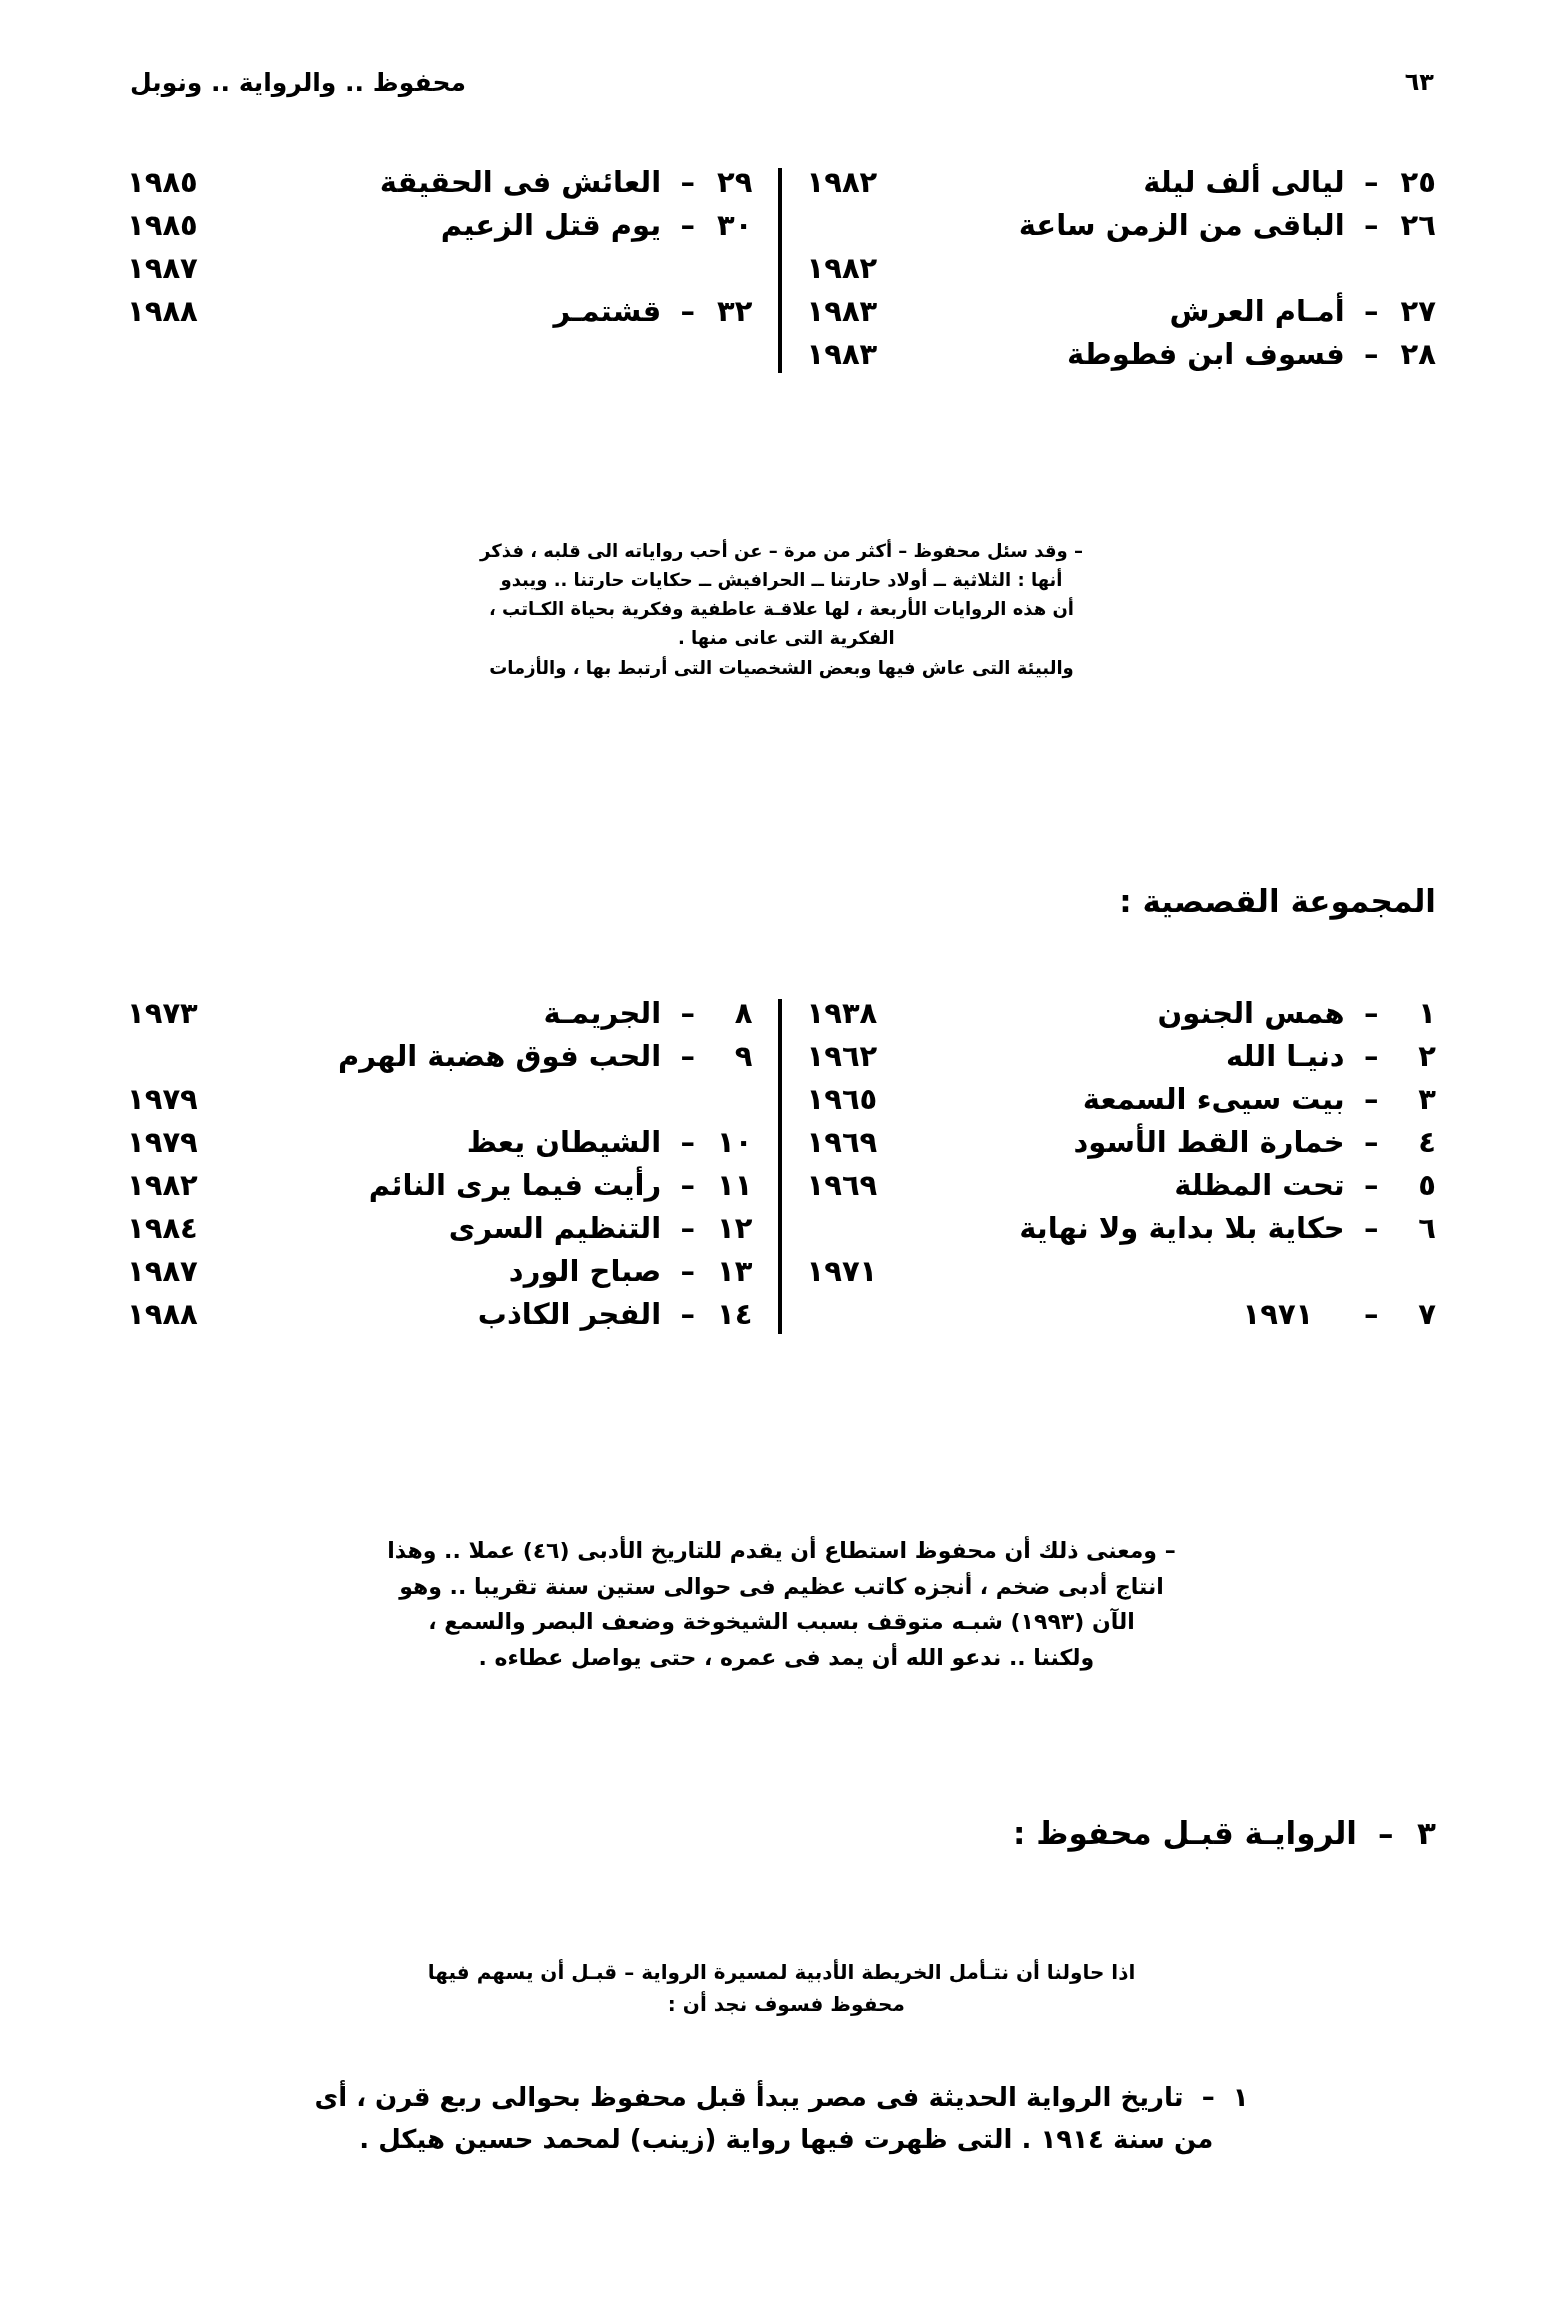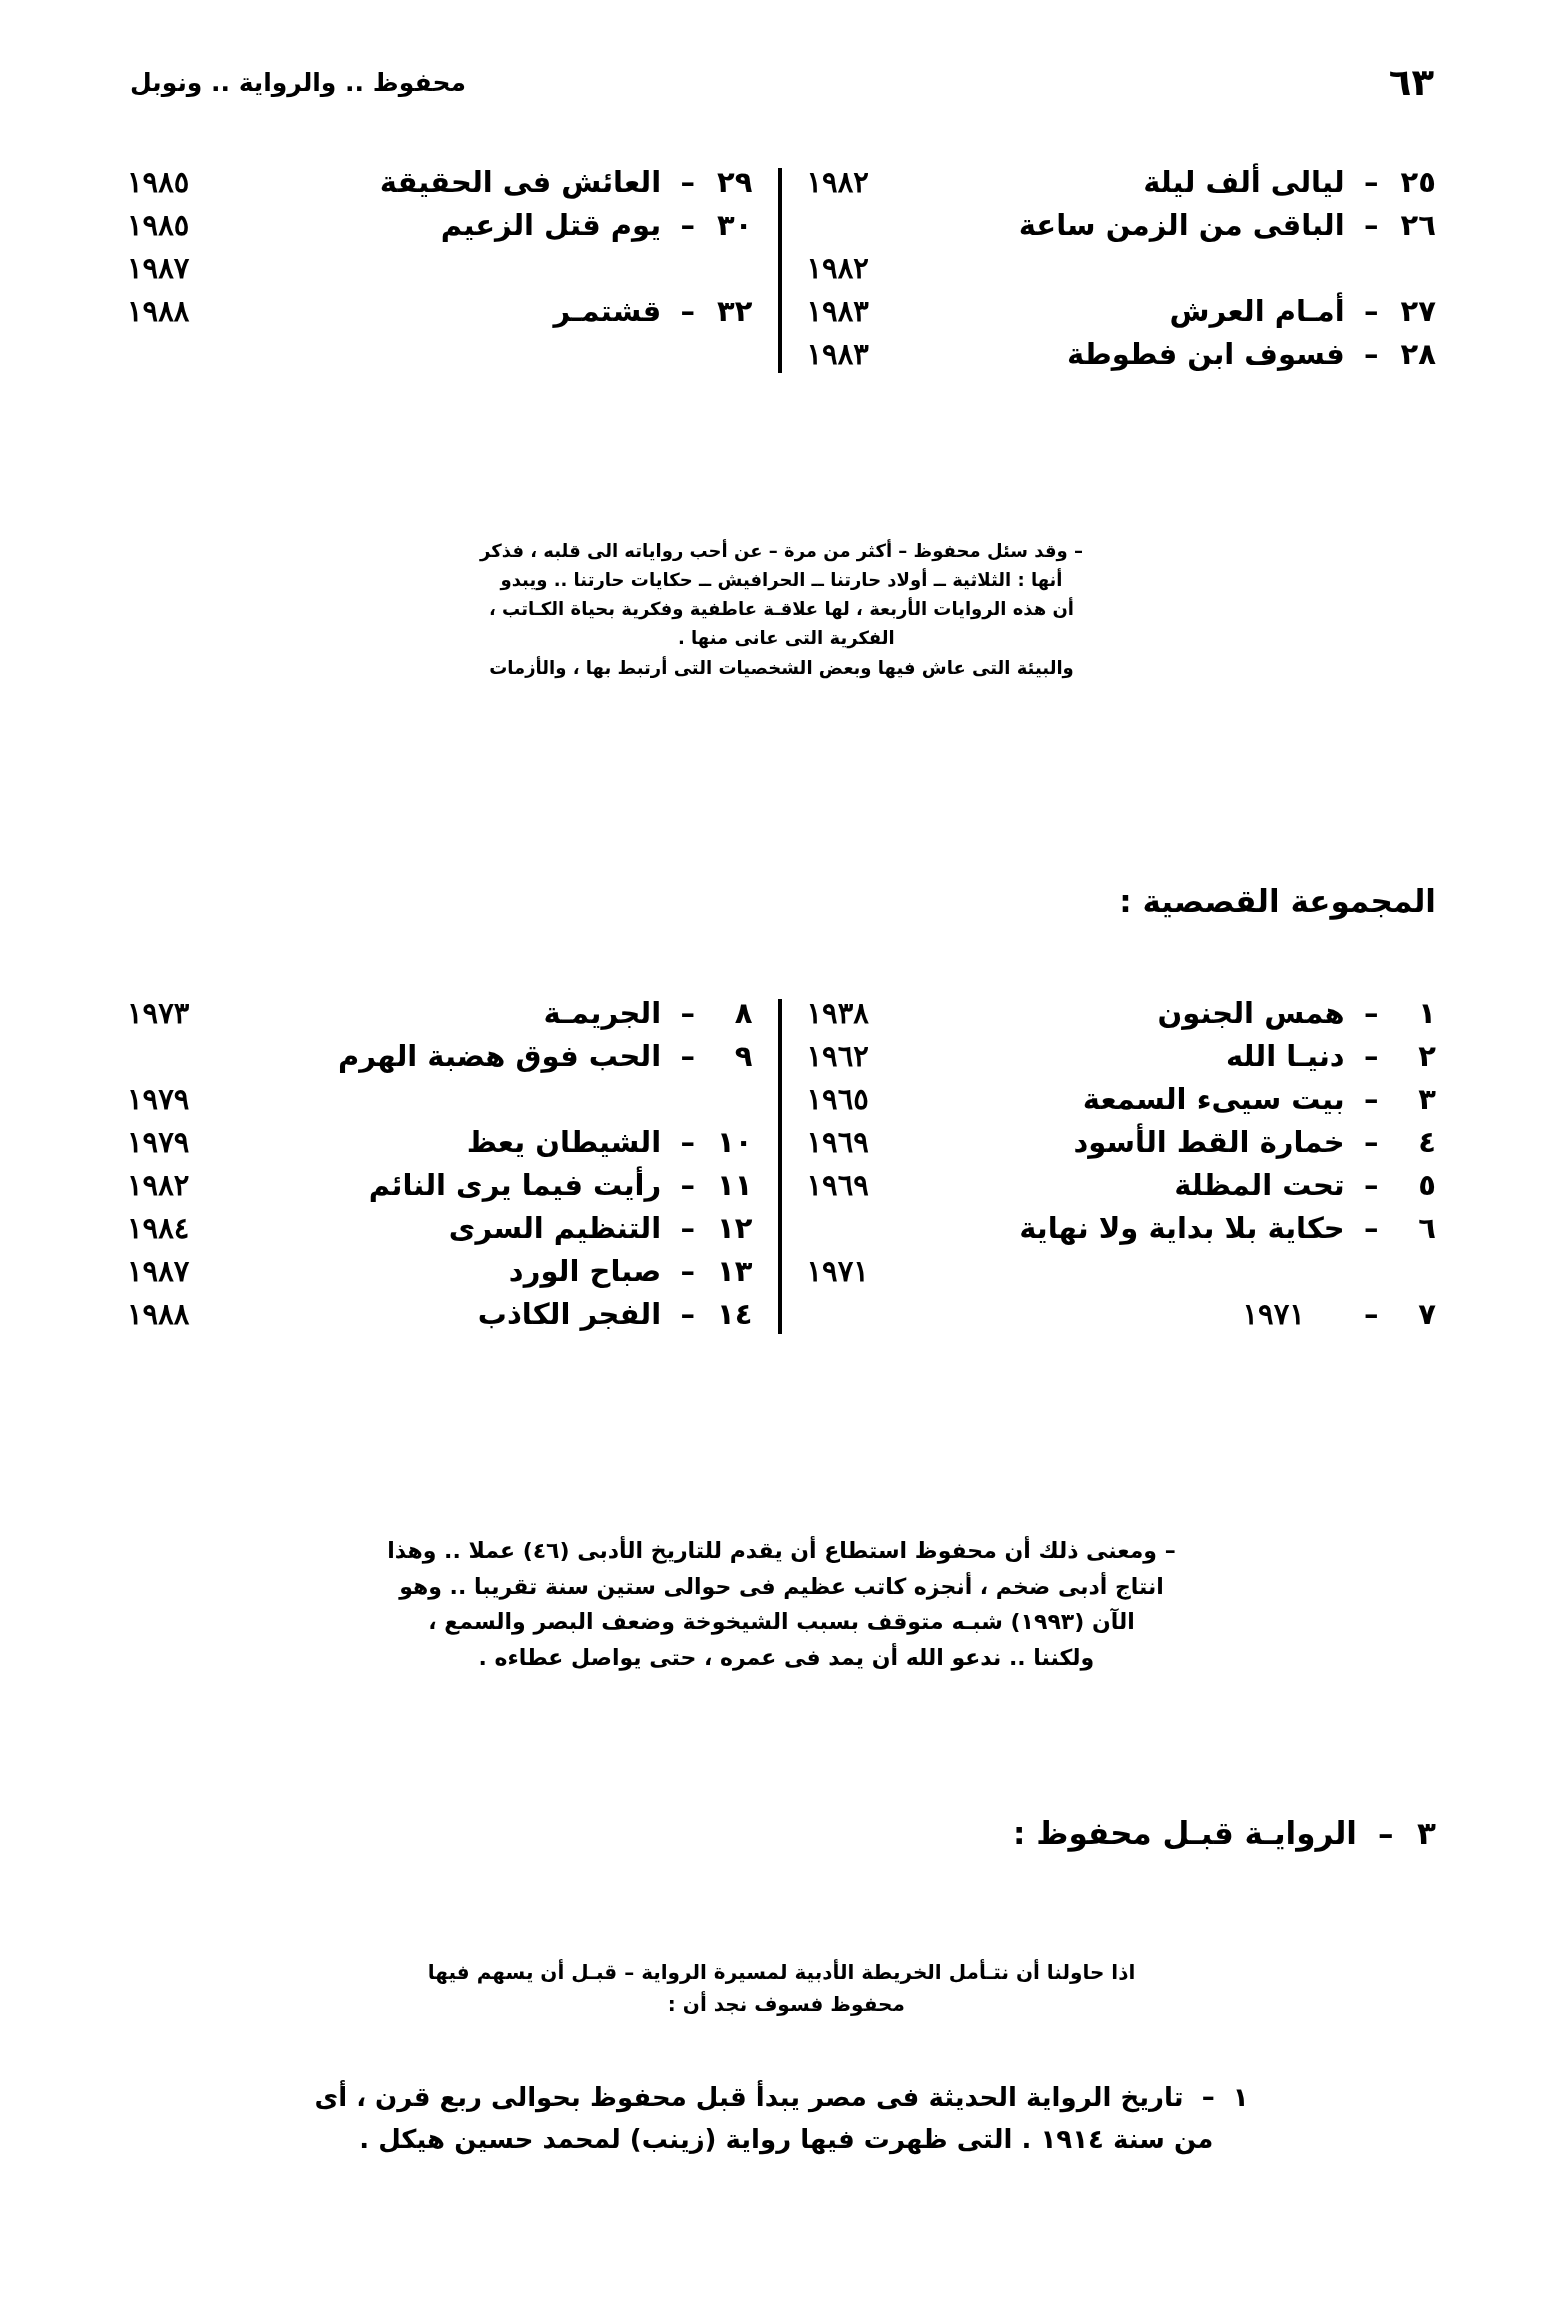--- a/index.html
+++ b/index.html
@@ -35,21 +35,21 @@
     box-sizing: border-box;
   }
   .running-title {
     font-size: 25px;
     font-weight: 700;
     letter-spacing: 0.5px;
     white-space: nowrap;
     margin-right: 319px;
   }
   .folio {
-    font-size: 37px;
+    font-size: 24px;
     font-weight: 700;
     letter-spacing: 1px;
   }
 
   
   .list-block {
     display: flex;
     flex-direction: row;
     width: 100%;
     position: relative;
@@ -90,21 +90,20 @@
   .entry .title {
     flex: 1 1 auto;
     text-align: right;
     padding: 0 5.8px;
     letter-spacing: 0.5px;
   }
   .entry .year {
     min-width: 108px;
     text-align: left;
     letter-spacing: 1px;
-    font-family: Liberation Serif, serif;
   }
   
   .entry.cont .num,
   .entry.cont .dash { visibility: hidden; }
   .entry.cont .title { visibility: hidden; }
   .entry.cont .year { text-align: left; }
 
   
   .para {
     font-size: 18px;

